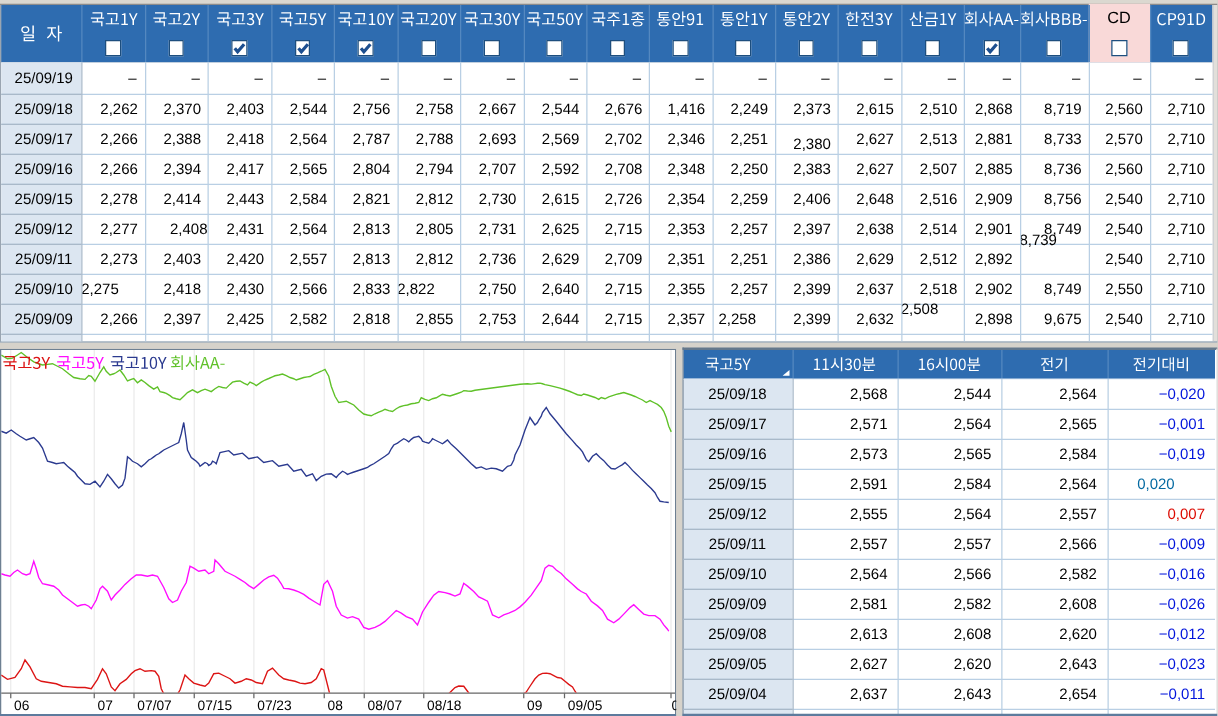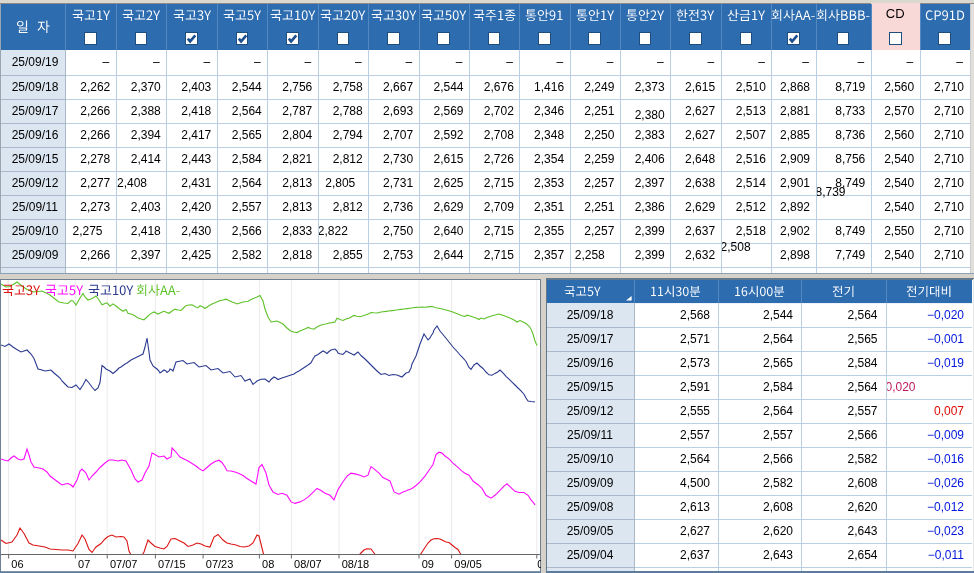--- a/index.html
+++ b/index.html
@@ -224,25 +224,25 @@
 <div class="cell" style="left:670.2px;top:146.8px;width:44.9px;height:24.1px;line-height:24.1px;text-align:right">2,648</div>
 <div class="cell" style="left:720.6px;top:146.8px;width:45.3px;height:24.1px;line-height:24.1px;text-align:right">2,516</div>
 <div class="cell" style="left:771.4px;top:146.8px;width:38.6px;height:24.1px;line-height:24.1px;text-align:right">2,909</div>
 <div class="cell" style="left:815.5px;top:146.8px;width:49.8px;height:24.1px;line-height:24.1px;text-align:right">8,756</div>
 <div class="cell" style="left:870.8px;top:146.8px;width:43.4px;height:24.1px;line-height:24.1px;text-align:right">2,540</div>
 <div class="cell" style="left:919.7px;top:146.8px;width:44.3px;height:24.1px;line-height:24.1px;text-align:right">2,710</div>
 <div class="abs" style="left:1.0px;top:170.9px;width:968.5px;height:1.0px;background:#B9CFE4"></div>
 <div class="abs" style="left:1.0px;top:170.9px;width:64.0px;height:1.0px;background:#A9B9C9"></div>
 <div class="cell" style="left:3.0px;top:170.9px;width:64.0px;height:24.1px;line-height:24.1px;text-align:center">25/09/12</div>
 <div class="cell" style="left:65.3px;top:170.9px;width:45.0px;height:24.1px;line-height:24.1px;text-align:right">2,277</div>
-<div class="cell" style="left:102px;top:170.9px;width:45.0px;height:24.1px;line-height:24.1px;text-align:right">2,408</div>
+<div class="cell" style="left:121px;top:170.9px;width:45.0px;height:24.1px;line-height:24.1px;text-align:right">2,408</div>
 <div class="cell" style="left:166.3px;top:170.9px;width:45.0px;height:24.1px;line-height:24.1px;text-align:right">2,431</div>
 <div class="cell" style="left:216.8px;top:170.9px;width:45.0px;height:24.1px;line-height:24.1px;text-align:right">2,564</div>
 <div class="cell" style="left:267.3px;top:170.9px;width:45.0px;height:24.1px;line-height:24.1px;text-align:right">2,813</div>
-<div class="cell" style="left:317.8px;top:170.9px;width:44.9px;height:24.1px;line-height:24.1px;text-align:center">2,805</div>
+<div class="cell" style="left:317.8px;top:170.9px;width:44.9px;height:24.1px;line-height:24.1px;text-align:right">2,805</div>
 <div class="cell" style="left:368.2px;top:170.9px;width:44.9px;height:24.1px;line-height:24.1px;text-align:right">2,731</div>
 <div class="cell" style="left:418.6px;top:170.9px;width:44.9px;height:24.1px;line-height:24.1px;text-align:right">2,625</div>
 <div class="cell" style="left:469.0px;top:170.9px;width:44.9px;height:24.1px;line-height:24.1px;text-align:right">2,715</div>
 <div class="cell" style="left:519.4px;top:170.9px;width:44.7px;height:24.1px;line-height:24.1px;text-align:right">2,353</div>
 <div class="cell" style="left:569.6px;top:170.9px;width:44.8px;height:24.1px;line-height:24.1px;text-align:right">2,257</div>
 <div class="cell" style="left:619.9px;top:170.9px;width:44.8px;height:24.1px;line-height:24.1px;text-align:right">2,397</div>
 <div class="cell" style="left:670.2px;top:170.9px;width:44.9px;height:24.1px;line-height:24.1px;text-align:right">2,638</div>
 <div class="cell" style="left:720.6px;top:170.9px;width:45.3px;height:24.1px;line-height:24.1px;text-align:right">2,514</div>
 <div class="cell" style="left:771.4px;top:170.9px;width:38.6px;height:24.1px;line-height:24.1px;text-align:right">2,901</div>
 <div class="cell" style="left:815.5px;top:170.9px;width:49.8px;height:24.1px;line-height:24.1px;text-align:right">8,749</div>
@@ -265,21 +265,21 @@
 <div class="cell" style="left:619.9px;top:195.0px;width:44.8px;height:24.1px;line-height:24.1px;text-align:right">2,386</div>
 <div class="cell" style="left:670.2px;top:195.0px;width:44.9px;height:24.1px;line-height:24.1px;text-align:right">2,629</div>
 <div class="cell" style="left:720.6px;top:195.0px;width:45.3px;height:24.1px;line-height:24.1px;text-align:right">2,512</div>
 <div class="cell" style="left:771.4px;top:195.0px;width:38.6px;height:24.1px;line-height:24.1px;text-align:right">2,892</div>
 <div class="cell" style="left:815.5px;top:180px;width:49.8px;height:24.1px;line-height:24.1px;">8,739</div>
 <div class="cell" style="left:870.8px;top:195.0px;width:43.4px;height:24.1px;line-height:24.1px;text-align:right">2,540</div>
 <div class="cell" style="left:919.7px;top:195.0px;width:44.3px;height:24.1px;line-height:24.1px;text-align:right">2,710</div>
 <div class="abs" style="left:1.0px;top:219.1px;width:968.5px;height:1.0px;background:#B9CFE4"></div>
 <div class="abs" style="left:1.0px;top:219.1px;width:64.0px;height:1.0px;background:#A9B9C9"></div>
 <div class="cell" style="left:3.0px;top:219.1px;width:64.0px;height:24.1px;line-height:24.1px;text-align:center">25/09/10</div>
-<div class="cell" style="left:65px;top:219.1px;width:45.0px;height:24.1px;line-height:24.1px;text-align:center">2,275</div>
+<div class="cell" style="left:65px;top:219.1px;width:45.0px;height:24.1px;line-height:24.1px;text-align:left">2,275</div>
 <div class="cell" style="left:115.8px;top:219.1px;width:45.0px;height:24.1px;line-height:24.1px;text-align:right">2,418</div>
 <div class="cell" style="left:166.3px;top:219.1px;width:45.0px;height:24.1px;line-height:24.1px;text-align:right">2,430</div>
 <div class="cell" style="left:216.8px;top:219.1px;width:45.0px;height:24.1px;line-height:24.1px;text-align:right">2,566</div>
 <div class="cell" style="left:267.3px;top:219.1px;width:45.0px;height:24.1px;line-height:24.1px;text-align:right">2,833</div>
 <div class="cell" style="left:317.8px;top:219.1px;width:44.9px;height:24.1px;line-height:24.1px;text-align:left">2,822</div>
 <div class="cell" style="left:368.2px;top:219.1px;width:44.9px;height:24.1px;line-height:24.1px;text-align:right">2,750</div>
 <div class="cell" style="left:418.6px;top:219.1px;width:44.9px;height:24.1px;line-height:24.1px;text-align:right">2,640</div>
 <div class="cell" style="left:469.0px;top:219.1px;width:44.9px;height:24.1px;line-height:24.1px;text-align:right">2,715</div>
 <div class="cell" style="left:519.4px;top:219.1px;width:44.7px;height:24.1px;line-height:24.1px;text-align:right">2,355</div>
 <div class="cell" style="left:569.6px;top:219.1px;width:44.8px;height:24.1px;line-height:24.1px;text-align:right">2,257</div>
@@ -301,21 +301,21 @@
 <div class="cell" style="left:317.8px;top:243.2px;width:44.9px;height:24.1px;line-height:24.1px;text-align:right">2,855</div>
 <div class="cell" style="left:368.2px;top:243.2px;width:44.9px;height:24.1px;line-height:24.1px;text-align:right">2,753</div>
 <div class="cell" style="left:418.6px;top:243.2px;width:44.9px;height:24.1px;line-height:24.1px;text-align:right">2,644</div>
 <div class="cell" style="left:469.0px;top:243.2px;width:44.9px;height:24.1px;line-height:24.1px;text-align:right">2,715</div>
 <div class="cell" style="left:519.4px;top:243.2px;width:44.7px;height:24.1px;line-height:24.1px;text-align:right">2,357</div>
 <div class="cell" style="left:560px;top:243.2px;width:44.8px;height:24.1px;line-height:24.1px;text-align:right">2,258</div>
 <div class="cell" style="left:619.9px;top:243.2px;width:44.8px;height:24.1px;line-height:24.1px;text-align:right">2,399</div>
 <div class="cell" style="left:670.2px;top:243.2px;width:44.9px;height:24.1px;line-height:24.1px;text-align:right">2,632</div>
 <div class="cell" style="left:720.6px;top:235px;width:45.3px;height:24.1px;line-height:24.1px;text-align:left">2,508</div>
 <div class="cell" style="left:771.4px;top:243.2px;width:38.6px;height:24.1px;line-height:24.1px;text-align:right">2,898</div>
-<div class="cell" style="left:815.5px;top:243.2px;width:49.8px;height:24.1px;line-height:24.1px;text-align:right">7,749</div>
+<div class="cell" style="left:815.5px;top:243.2px;width:49.8px;height:24.1px;line-height:24.1px;text-align:right">9,675</div>
 <div class="cell" style="left:870.8px;top:243.2px;width:43.4px;height:24.1px;line-height:24.1px;text-align:right">2,540</div>
 <div class="cell" style="left:919.7px;top:243.2px;width:44.3px;height:24.1px;line-height:24.1px;text-align:right">2,710</div>
 <div class="abs" style="left:1.0px;top:267.3px;width:968.5px;height:1.0px;background:#B9CFE4"></div>
 <div class="abs" style="left:1.0px;top:267.3px;width:64.0px;height:1.0px;background:#A9B9C9"></div>
 <div class="abs" style="left:65.0px;top:50.4px;width:1.0px;height:223.0px;background:#A9B9C9"></div>
 <div class="abs" style="left:115.8px;top:50.4px;width:1.0px;height:223.0px;background:#B9CFE4"></div>
 <div class="abs" style="left:166.3px;top:50.4px;width:1.0px;height:223.0px;background:#B9CFE4"></div>
 <div class="abs" style="left:216.8px;top:50.4px;width:1.0px;height:223.0px;background:#B9CFE4"></div>
 <div class="abs" style="left:267.3px;top:50.4px;width:1.0px;height:223.0px;background:#B9CFE4"></div>
 <div class="abs" style="left:317.8px;top:50.4px;width:1.0px;height:223.0px;background:#B9CFE4"></div>
@@ -440,21 +440,21 @@
 <div class="cell" style="left:633.5px;top:351.2px;width:76.5px;height:24.0px;line-height:24.0px;text-align:right">2,573</div>
 <div class="cell" style="left:718.0px;top:351.2px;width:75.0px;height:24.0px;line-height:24.0px;text-align:right">2,565</div>
 <div class="cell" style="left:801.0px;top:351.2px;width:76.5px;height:24.0px;line-height:24.0px;text-align:right">2,584</div>
 <div class="cell" style="left:885.5px;top:351.2px;width:78.5px;height:24.0px;line-height:24.0px;text-align:right;color:#0014DC">−0,019</div>
 <div class="abs" style="left:546.5px;top:375.2px;width:425.5px;height:1.0px;background:#B9CFE4"></div>
 <div class="abs" style="left:546.5px;top:375.2px;width:87.0px;height:1.0px;background:#A9B9C9"></div>
 <div class="cell" style="left:546.5px;top:375.2px;width:87.0px;height:24.0px;line-height:24.0px;text-align:center">25/09/15</div>
 <div class="cell" style="left:633.5px;top:375.2px;width:76.5px;height:24.0px;line-height:24.0px;text-align:right">2,591</div>
 <div class="cell" style="left:718.0px;top:375.2px;width:75.0px;height:24.0px;line-height:24.0px;text-align:right">2,584</div>
 <div class="cell" style="left:801.0px;top:375.2px;width:76.5px;height:24.0px;line-height:24.0px;text-align:right">2,564</div>
-<div class="cell" style="left:885.5px;top:375.2px;width:78.5px;height:24.0px;line-height:24.0px;text-align:left;color:#be185d">0,020</div>
+<div class="cell" style="left:885.5px;top:375.2px;width:78.5px;height:24.0px;line-height:24.0px;text-align:center;color:#0369a1">0,020</div>
 <div class="abs" style="left:546.5px;top:399.2px;width:425.5px;height:1.0px;background:#B9CFE4"></div>
 <div class="abs" style="left:546.5px;top:399.2px;width:87.0px;height:1.0px;background:#A9B9C9"></div>
 <div class="cell" style="left:546.5px;top:399.2px;width:87.0px;height:24.0px;line-height:24.0px;text-align:center">25/09/12</div>
 <div class="cell" style="left:633.5px;top:399.2px;width:76.5px;height:24.0px;line-height:24.0px;text-align:right">2,555</div>
 <div class="cell" style="left:718.0px;top:399.2px;width:75.0px;height:24.0px;line-height:24.0px;text-align:right">2,564</div>
 <div class="cell" style="left:801.0px;top:399.2px;width:76.5px;height:24.0px;line-height:24.0px;text-align:right">2,557</div>
 <div class="cell" style="left:885.5px;top:399.2px;width:78.5px;height:24.0px;line-height:24.0px;text-align:right;color:#DC0A00">0,007</div>
 <div class="abs" style="left:546.5px;top:423.2px;width:425.5px;height:1.0px;background:#B9CFE4"></div>
 <div class="abs" style="left:546.5px;top:423.2px;width:87.0px;height:1.0px;background:#A9B9C9"></div>
 <div class="cell" style="left:546.5px;top:423.2px;width:87.0px;height:24.0px;line-height:24.0px;text-align:center">25/09/11</div>
@@ -465,21 +465,21 @@
 <div class="abs" style="left:546.5px;top:447.2px;width:425.5px;height:1.0px;background:#B9CFE4"></div>
 <div class="abs" style="left:546.5px;top:447.2px;width:87.0px;height:1.0px;background:#A9B9C9"></div>
 <div class="cell" style="left:546.5px;top:447.2px;width:87.0px;height:24.0px;line-height:24.0px;text-align:center">25/09/10</div>
 <div class="cell" style="left:633.5px;top:447.2px;width:76.5px;height:24.0px;line-height:24.0px;text-align:right">2,564</div>
 <div class="cell" style="left:718.0px;top:447.2px;width:75.0px;height:24.0px;line-height:24.0px;text-align:right">2,566</div>
 <div class="cell" style="left:801.0px;top:447.2px;width:76.5px;height:24.0px;line-height:24.0px;text-align:right">2,582</div>
 <div class="cell" style="left:885.5px;top:447.2px;width:78.5px;height:24.0px;line-height:24.0px;text-align:right;color:#0014DC">−0,016</div>
 <div class="abs" style="left:546.5px;top:471.2px;width:425.5px;height:1.0px;background:#B9CFE4"></div>
 <div class="abs" style="left:546.5px;top:471.2px;width:87.0px;height:1.0px;background:#A9B9C9"></div>
 <div class="cell" style="left:546.5px;top:471.2px;width:87.0px;height:24.0px;line-height:24.0px;text-align:center">25/09/09</div>
-<div class="cell" style="left:633.5px;top:471.2px;width:76.5px;height:24.0px;line-height:24.0px;text-align:right">4,500</div>
+<div class="cell" style="left:633.5px;top:471.2px;width:76.5px;height:24.0px;line-height:24.0px;text-align:right">2,581</div>
 <div class="cell" style="left:718.0px;top:471.2px;width:75.0px;height:24.0px;line-height:24.0px;text-align:right">2,582</div>
 <div class="cell" style="left:801.0px;top:471.2px;width:76.5px;height:24.0px;line-height:24.0px;text-align:right">2,608</div>
 <div class="cell" style="left:885.5px;top:471.2px;width:78.5px;height:24.0px;line-height:24.0px;text-align:right;color:#0014DC">−0,026</div>
 <div class="abs" style="left:546.5px;top:495.2px;width:425.5px;height:1.0px;background:#B9CFE4"></div>
 <div class="abs" style="left:546.5px;top:495.2px;width:87.0px;height:1.0px;background:#A9B9C9"></div>
 <div class="cell" style="left:546.5px;top:495.2px;width:87.0px;height:24.0px;line-height:24.0px;text-align:center">25/09/08</div>
 <div class="cell" style="left:633.5px;top:495.2px;width:76.5px;height:24.0px;line-height:24.0px;text-align:right">2,613</div>
 <div class="cell" style="left:718.0px;top:495.2px;width:75.0px;height:24.0px;line-height:24.0px;text-align:right">2,608</div>
 <div class="cell" style="left:801.0px;top:495.2px;width:76.5px;height:24.0px;line-height:24.0px;text-align:right">2,620</div>
 <div class="cell" style="left:885.5px;top:495.2px;width:78.5px;height:24.0px;line-height:24.0px;text-align:right;color:#0014DC">−0,012</div>

